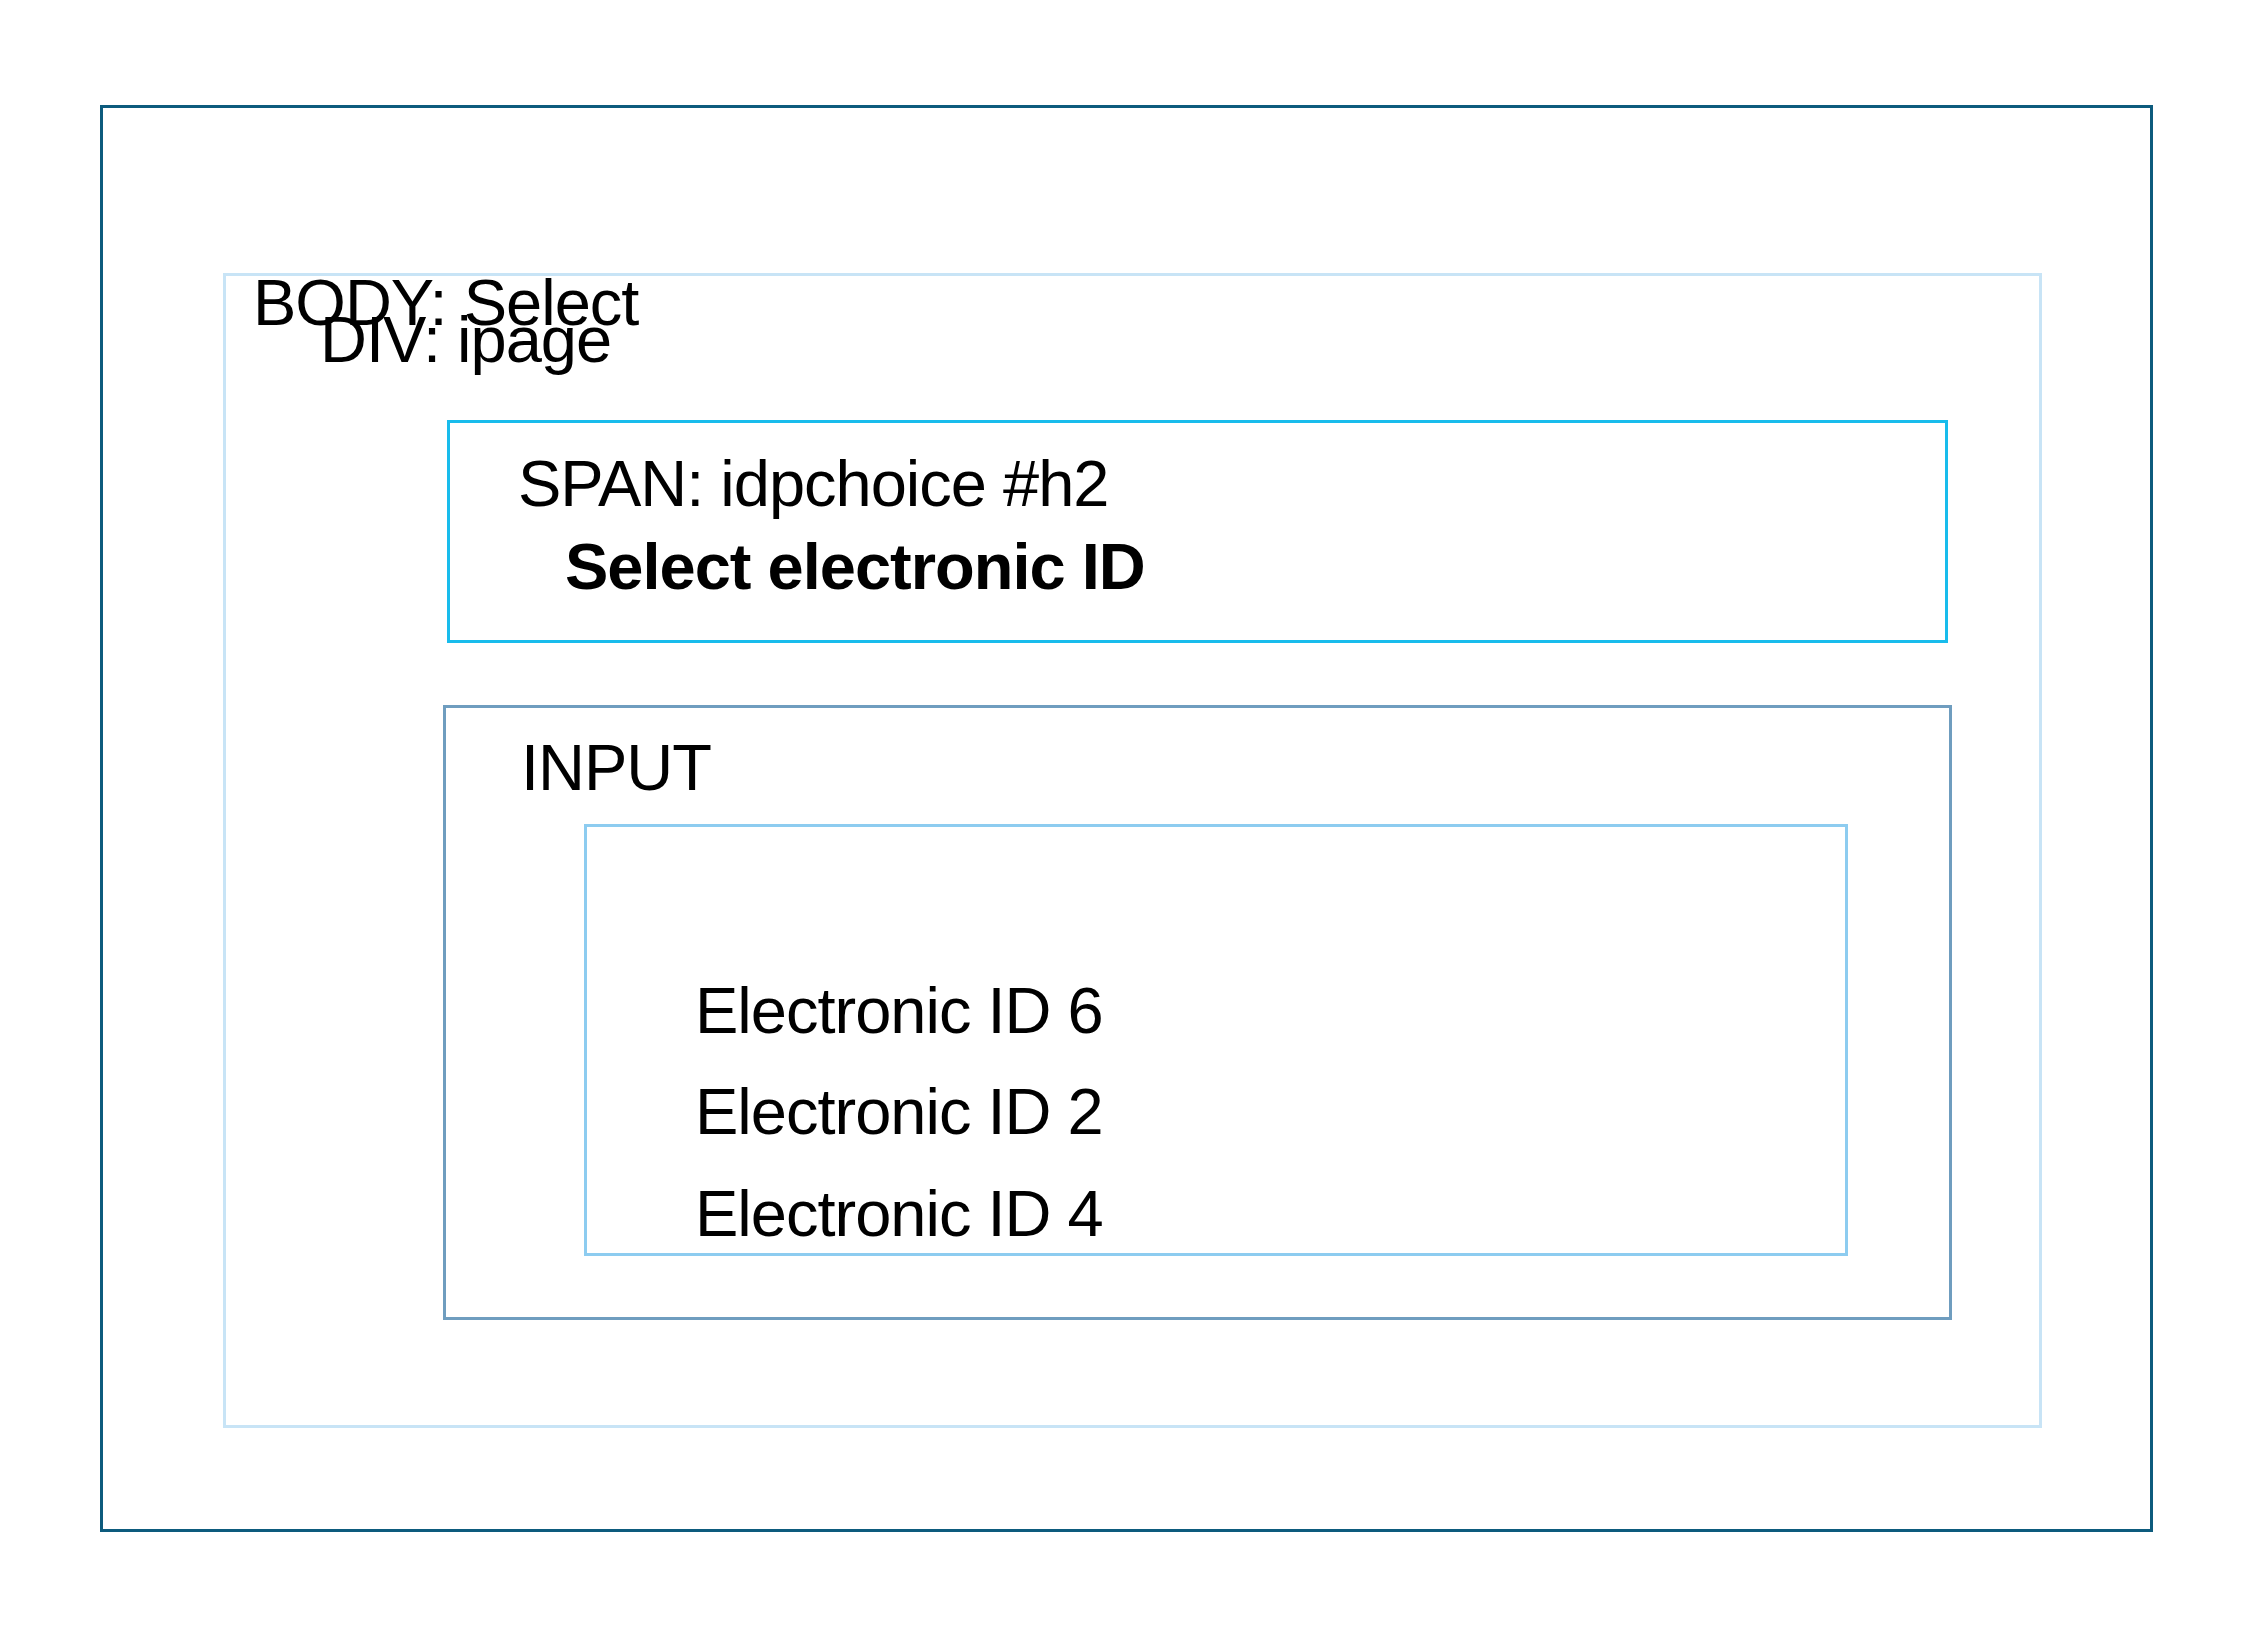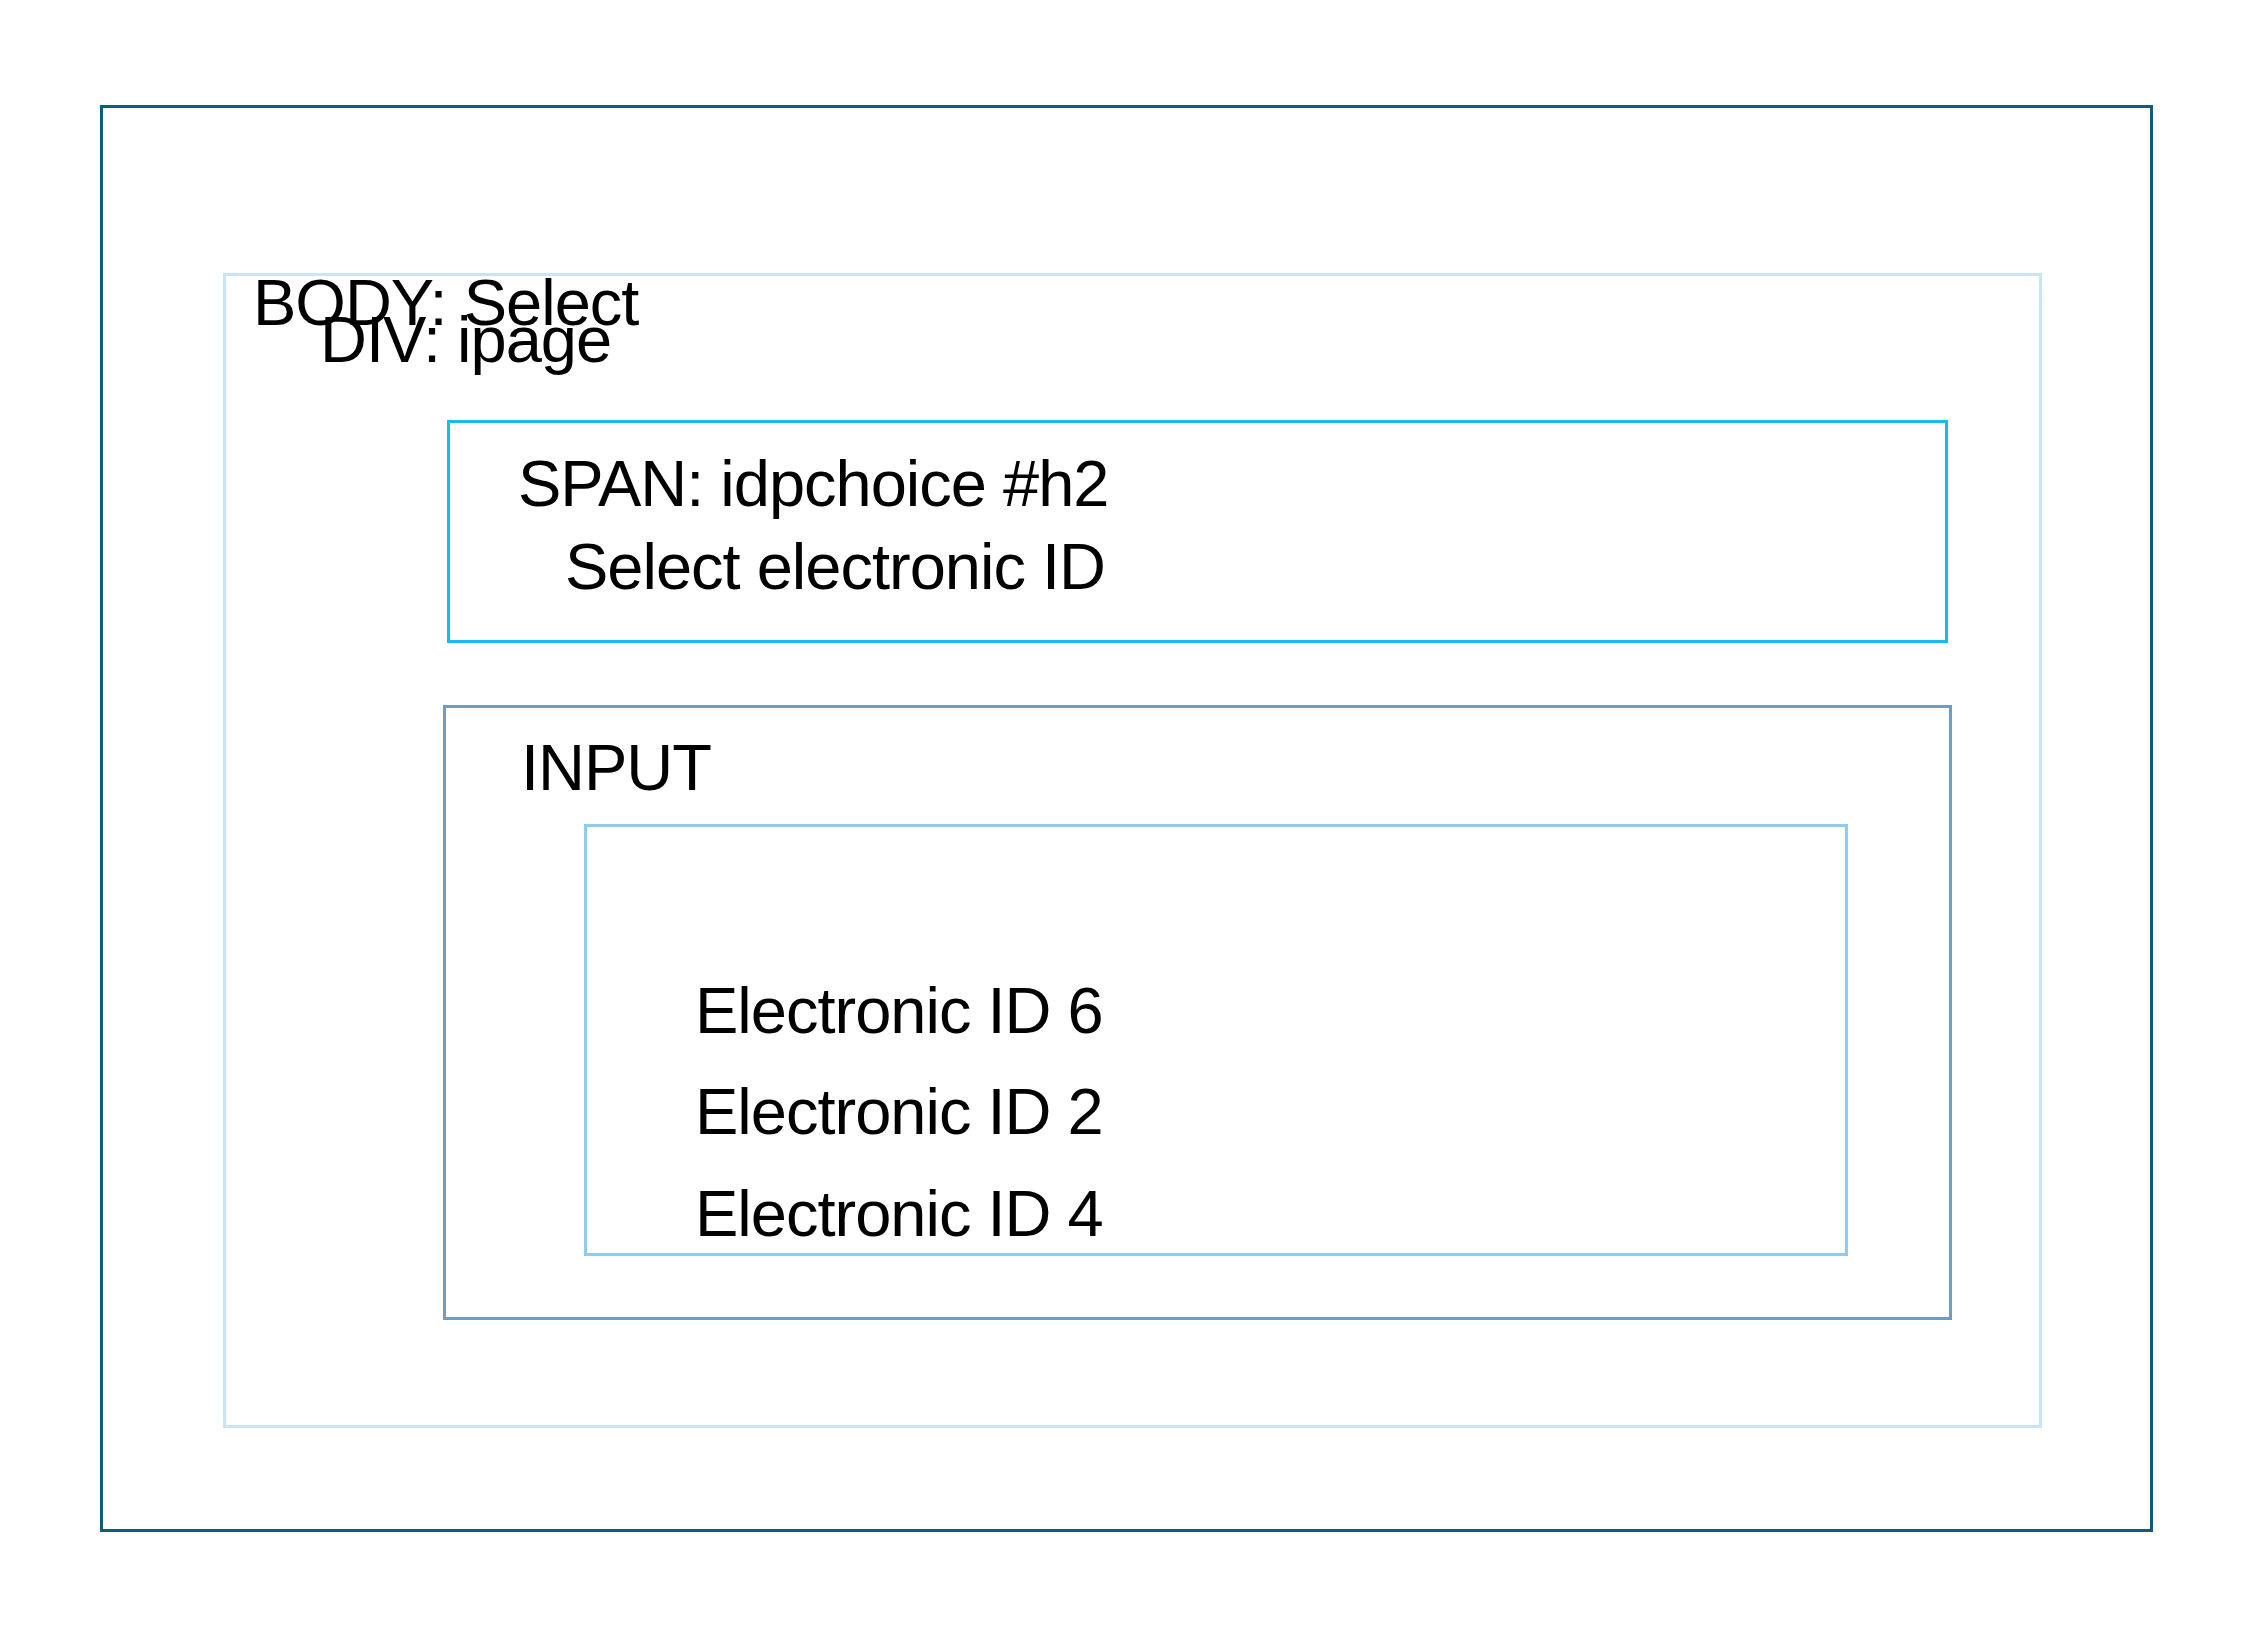--- a/index.html
+++ b/index.html
@@ -63,21 +63,21 @@
 <div class="canvas">
 
   <div class="box box-body">
     <span class="label lbl-body">BODY: Select</span>
 
     <div class="box box-div" style="left:120px; top:165px;">
       <span class="label lbl-div" style="left:94px; top:30.5px;">DIV: ipage</span>
 
       <div class="box box-span" style="left:221px; top:144px;">
         <span class="label" style="left:68px; top:27.6px;">SPAN: idpchoice #h2</span>
-        <span class="label" style="left:115px; top:111px; font-weight:normal;">Select electronic ID</span>
+        <span class="label" style="left:115px; top:111px; font-weight:bold;">Select electronic ID</span>
       </div>
 
       <div class="box box-form" style="left:217px; top:429px;">
         <span class="label" style="left:75px; top:26.6px;">INPUT</span>
 
         <div class="box box-input" style="left:138px; top:116px;">
           <span class="label" style="left:108px; top:151px;">Electronic ID 6</span>
           <span class="label" style="left:108px; top:252px;">Electronic ID 2</span>
           <span class="label" style="left:108px; top:354px;">Electronic ID 4</span>
         </div>

